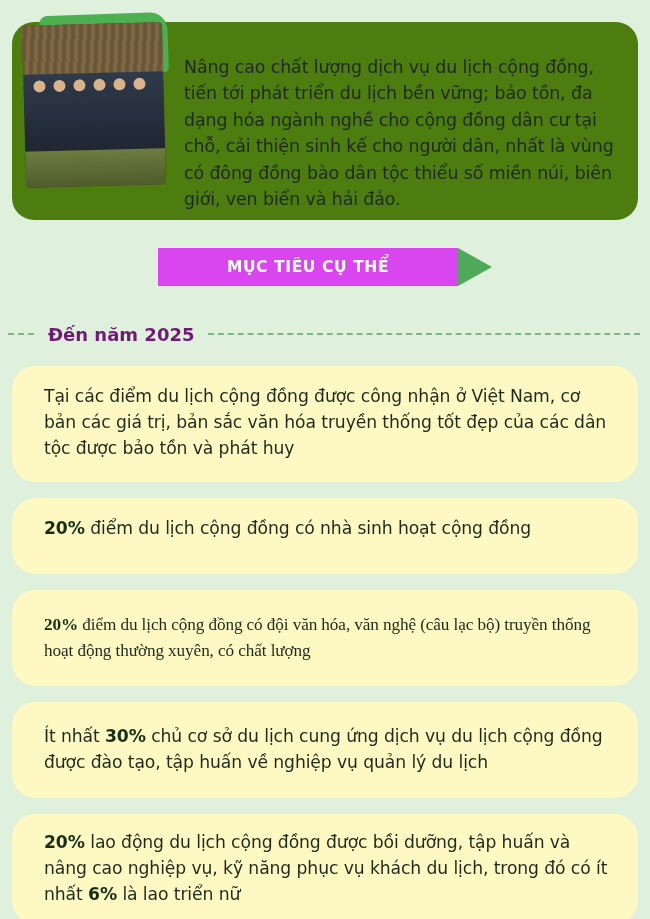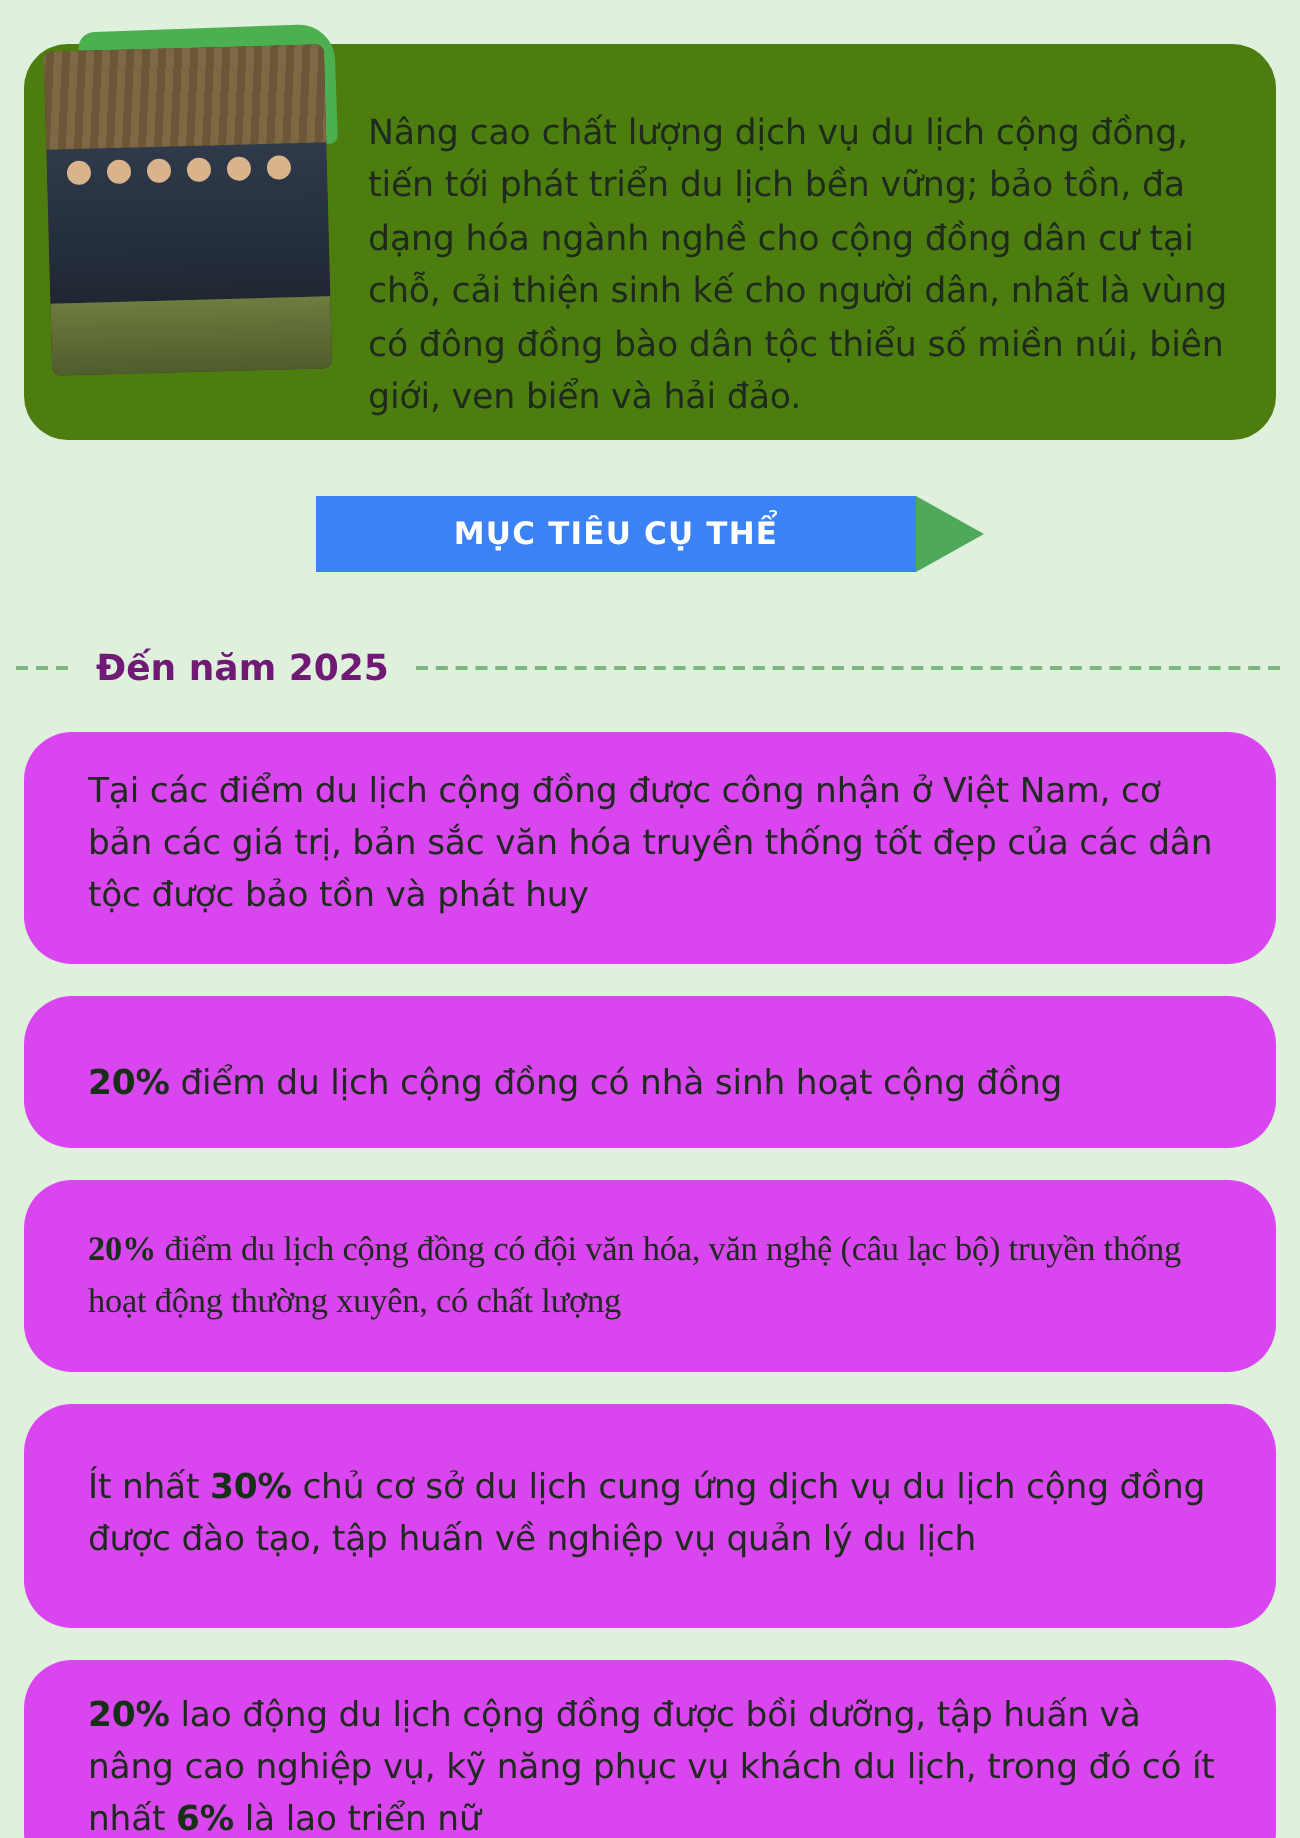--- a/index.html
+++ b/index.html
@@ -107,21 +107,21 @@
     top: 248px;
     width: 650px;
     height: 44px;
   }
   .banner {
     position: absolute;
     left: 158px;
     top: 0;
     width: 300px;
     height: 38px;
-    background: #3b82f6;
+    background: #d946ef;
     display: flex;
     align-items: center;
     justify-content: center;
   }
   .banner-label {
     color: #ffffff;
     font-size: 15.5px;
     font-weight: bold;
     letter-spacing: 0.6px;
   }
@@ -168,38 +168,38 @@
 
   
   .cards {
     position: absolute;
     left: 12px;
     top: 366px;
     width: 626px;
   }
   .card {
     position: relative;
-    background: #d946ef;
+    background: #fef9c3;
     border-radius: 24px;
     box-sizing: border-box;
     padding: 18px 26px 18px 32px;
     margin-bottom: 16px;
     font-size: 17.2px;
     line-height: 1.5;
     color: #1d2a1d;
     letter-spacing: -0.1px;
   }
   .card b {
     font-weight: bold;
     color: #153016;
   }
   .card.c1 { height: 116px; }
-  .card.c2 { height: 76px; display: flex; align-items: flex-end; }
+  .card.c2 { height: 76px; display: flex; align-items: flex-start; }
   .card.c3 { height: 96px; display: flex; align-items: center; font-family: Liberation Serif, serif; }
-  .card.c4 { height: 112px; display: flex; align-items: center; }
+  .card.c4 { height: 96px; display: flex; align-items: center; }
   .card.c5 { height: 110px; display: flex; align-items: center; }
   .card.c1 .card-text { display: block; }
 </style>
 </head>
 <body>
 
 <div class="page">
 
   <div class="intro-card">
     <div class="intro-photo-wrap">

